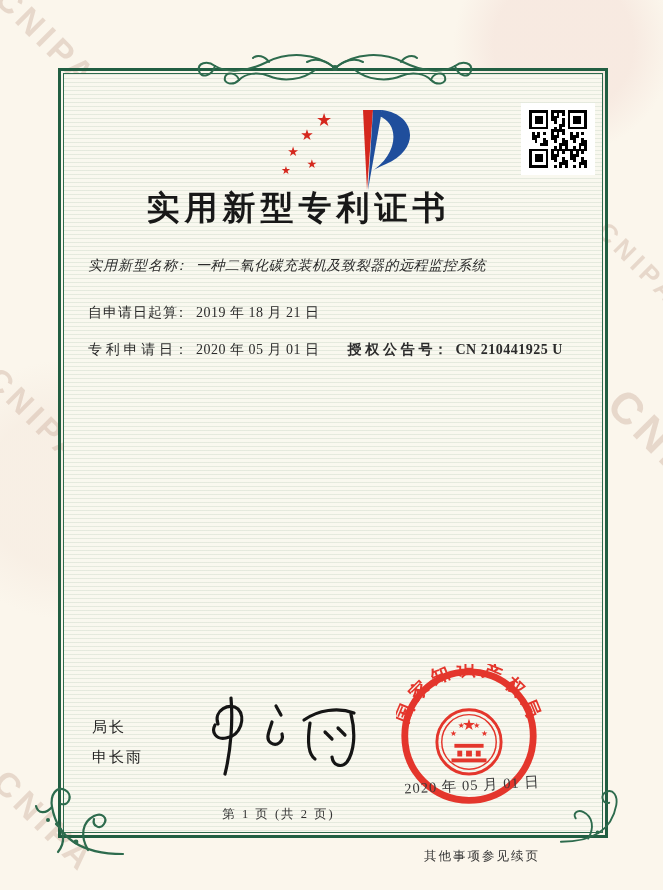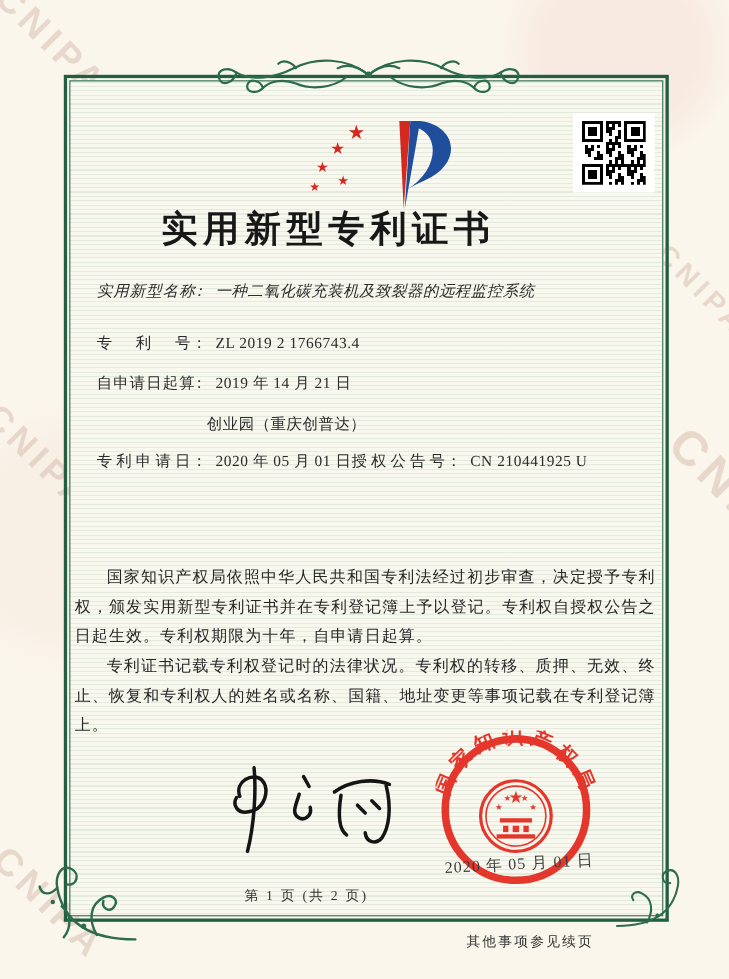--- a/index.html
+++ b/index.html
@@ -58,21 +58,21 @@
   .frow.first{margin-bottom:23px;font-style:italic;}
   .frow.tight{margin-bottom:10px;}
   .lbl{
     display:inline-block;width:86px;
     text-align:justify;text-align-last:justify;
     letter-spacing:1px;vertical-align:top;
   }
   .colon{display:inline-block;margin-right:8px;}
   .val{letter-spacing:.5px;}
   .val2{margin-left:100px;line-height:22px;letter-spacing:.5px;}
-  .pair2{}
+  .pair2{margin-left:28px;font-weight:bold;}
   .paras{
     position:absolute;left:68px;top:512px;width:528px;
     font-size:14.5px;line-height:1.86;color:#262626;text-align:justify;
   }
   .paras p{margin:0;text-indent:2em;letter-spacing:1px;}
   .sig-block{position:absolute;left:92px;top:712px;font-size:15px;color:#222;line-height:30px;letter-spacing:2px;}
   .signature{position:absolute;left:198px;top:692px;}
   .seal{position:absolute;left:396px;top:664px;}
   .seal-date{
     position:absolute;left:392px;top:776px;width:160px;text-align:center;
@@ -293,31 +293,29 @@
         <rect x="0" y="14" width="7" height="7" fill="#000"></rect>
         <rect x="1" y="15" width="5" height="5" fill="#fff"></rect>
         <rect x="2" y="16" width="3" height="3" fill="#000"></rect>
       </svg>
   </div>
 
   <div class="title">实用新型专利证书</div>
 
   <div class="fields" id="fields">
       <div class="frow first"><span class="lbl">实用新型名称</span><span class="colon">：</span><span class="val">一种二氧化碳充装机及致裂器的远程监控系统</span></div>
-      <div class="frow"><span class="lbl">专利号</span><span class="colon">：</span><span class="val">ZL 2019 2 1766743.4</span></div>
-      <div class="frow"><span class="lbl">自申请日起算</span><span class="colon">：</span><span class="val">2019 年 14 月 21 日</span></div>
-      <div class="frow tight"><span class="val2">创业园（重庆创普达）</span></div>
+      <div class="frow"><span class="lbl">自申请日起算</span><span class="colon">：</span><span class="val">2019 年 18 月 21 日</span></div>
       <div class="frow"><span class="lbl">专利申请日</span><span class="colon">：</span><span class="val">2020 年 05 月 01 日</span><span class="pair2"><span class="lbl">授权公告号</span><span class="colon">：</span><span class="val">CN 210441925 U</span></span></div>
     </div>
 
-  <div class="paras" id="paras">
-      <p>国家知识产权局依照中华人民共和国专利法经过初步审查，决定授予专利权，颁发实用新型专利证书并在专利登记簿上予以登记。专利权自授权公告之日起生效。专利权期限为十年，自申请日起算。</p>
-      <p>专利证书记载专利权登记时的法律状况。专利权的转移、质押、无效、终止、恢复和专利权人的姓名或名称、国籍、地址变更等事项记载在专利登记簿上。</p>
-    </div>
-
+
+  <div class="sig-block">
+    <div>局长</div>
+    <div>申长雨</div>
+  </div>
   <svg class="signature" width="175" height="88" viewBox="0 0 175 88">
     <g stroke="#151515" fill="none" stroke-width="3.2" stroke-linecap="round" stroke-linejoin="round">
       <path d="M20,32 C15,18 32,10 40,17 C48,25 43,44 28,46 C18,48 13,40 17,33"></path>
       <path d="M33,6 C35,28 33,58 27,82"></path>
       <path d="M78,14 L83,23"></path>
       <path d="M74,30 C71,40 67,47 73,51 C79,55 86,49 84,42"></path>
       <path d="M106,28 C120,18 140,15 156,21"></path>
       <path d="M112,31 C109,50 110,62 117,67"></path>
       <path d="M153,22 C158,42 156,60 149,70 C144,76 135,74 134,65"></path>
       <path d="M127,40 l7,7"></path>

